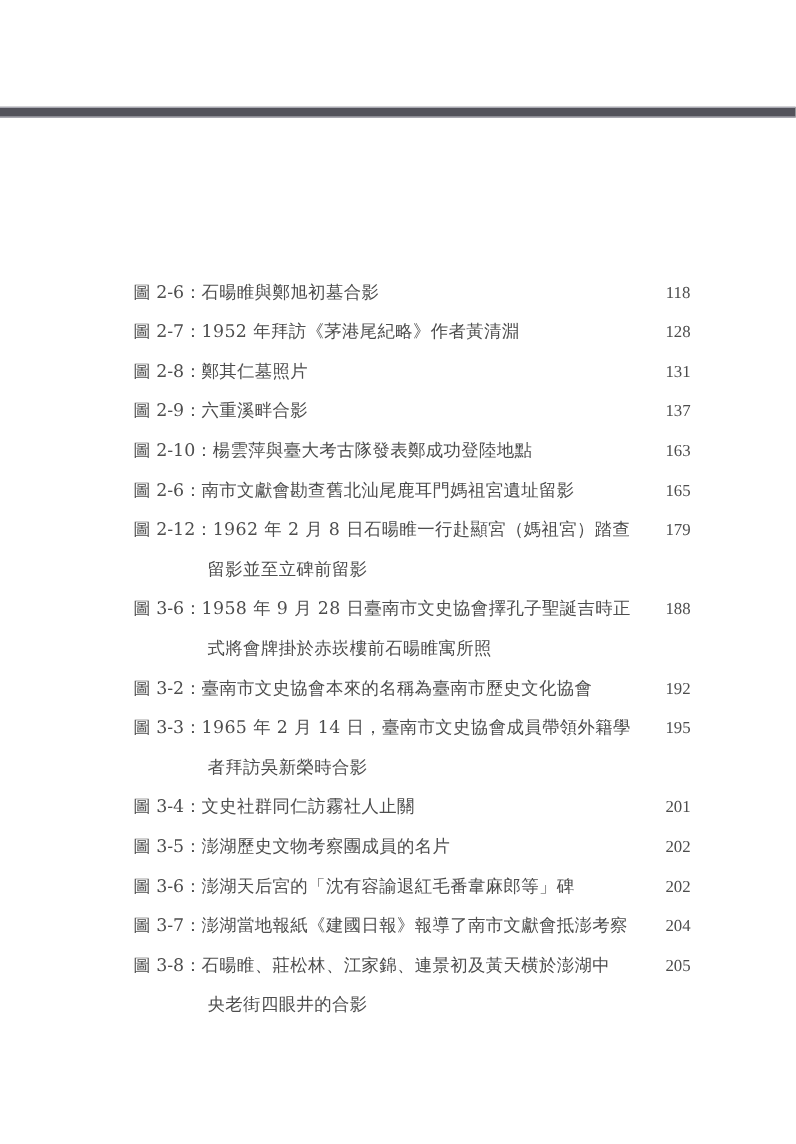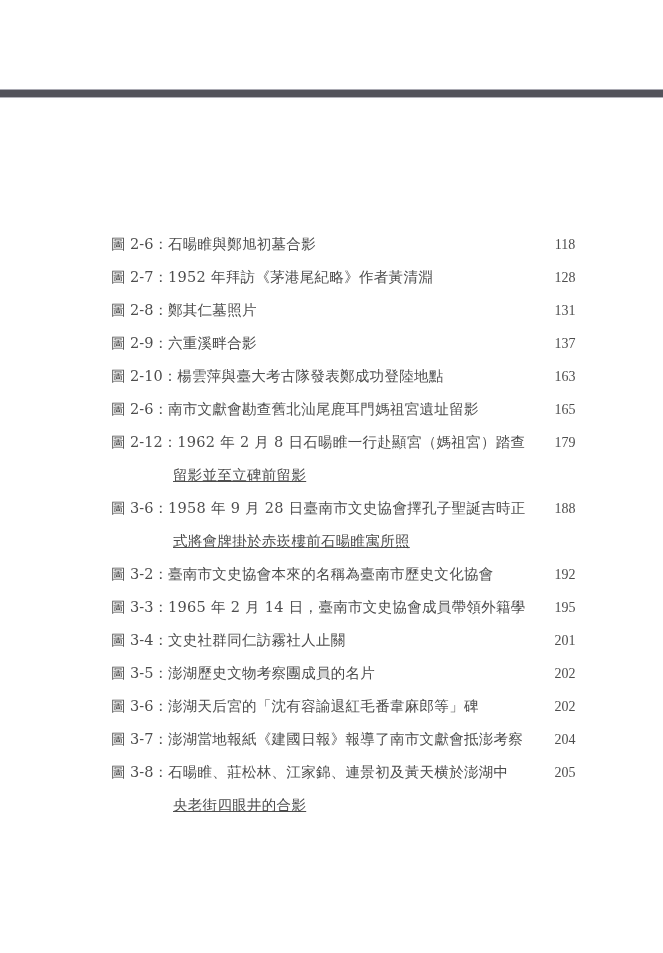--- a/index.html
+++ b/index.html
@@ -11,21 +11,21 @@
     position: absolute; left: 0; top: 89px; width: 663px; height: 9px;
     background: #53535b; border-top: 1px solid #a9a9b2; border-bottom: 1px solid #b3b3bb;
     box-sizing: border-box;
   }
   .list { position: absolute; left: 111px; top: 228px; width: 470px; }
   .entry { position: relative; font-size: 14.5px; line-height: 33px; }
   .entry .row { display: flex; align-items: baseline; }
   .entry .label { flex: 0 0 auto; white-space: nowrap; }
   .entry .title { flex: 1 1 auto; white-space: nowrap; letter-spacing: 0.3px; }
   .entry .page { flex: 0 0 auto; width: 32px; text-align: center; font-family: "Liberation Serif", serif; font-size: 14px; }
-  .entry .cont { padding-left: 62px; white-space: nowrap; letter-spacing: 0.3px; text-decoration: underline; }
+  .entry .cont { padding-left: 62px; white-space: nowrap; letter-spacing: 0.3px; }
 </style>
 </head>
 <body>
 
 <div class="top-rule"></div>
 
 <div class="list" id="figure-list">
     <div class="entry">
       <div class="row">
         <span class="label">圖 2-6：</span>
@@ -90,20 +90,21 @@
         <span class="title">臺南市文史協會本來的名稱為臺南市歷史文化協會</span>
         <span class="page">192</span>
       </div>
     </div>
     <div class="entry">
       <div class="row">
         <span class="label">圖 3-3：</span>
         <span class="title">1965 年 2 月 14 日，臺南市文史協會成員帶領外籍學</span>
         <span class="page">195</span>
       </div>
+      <div class="cont">者拜訪吳新榮時合影</div>
     </div>
     <div class="entry">
       <div class="row">
         <span class="label">圖 3-4：</span>
         <span class="title">文史社群同仁訪霧社人止關</span>
         <span class="page">201</span>
       </div>
     </div>
     <div class="entry">
       <div class="row">

